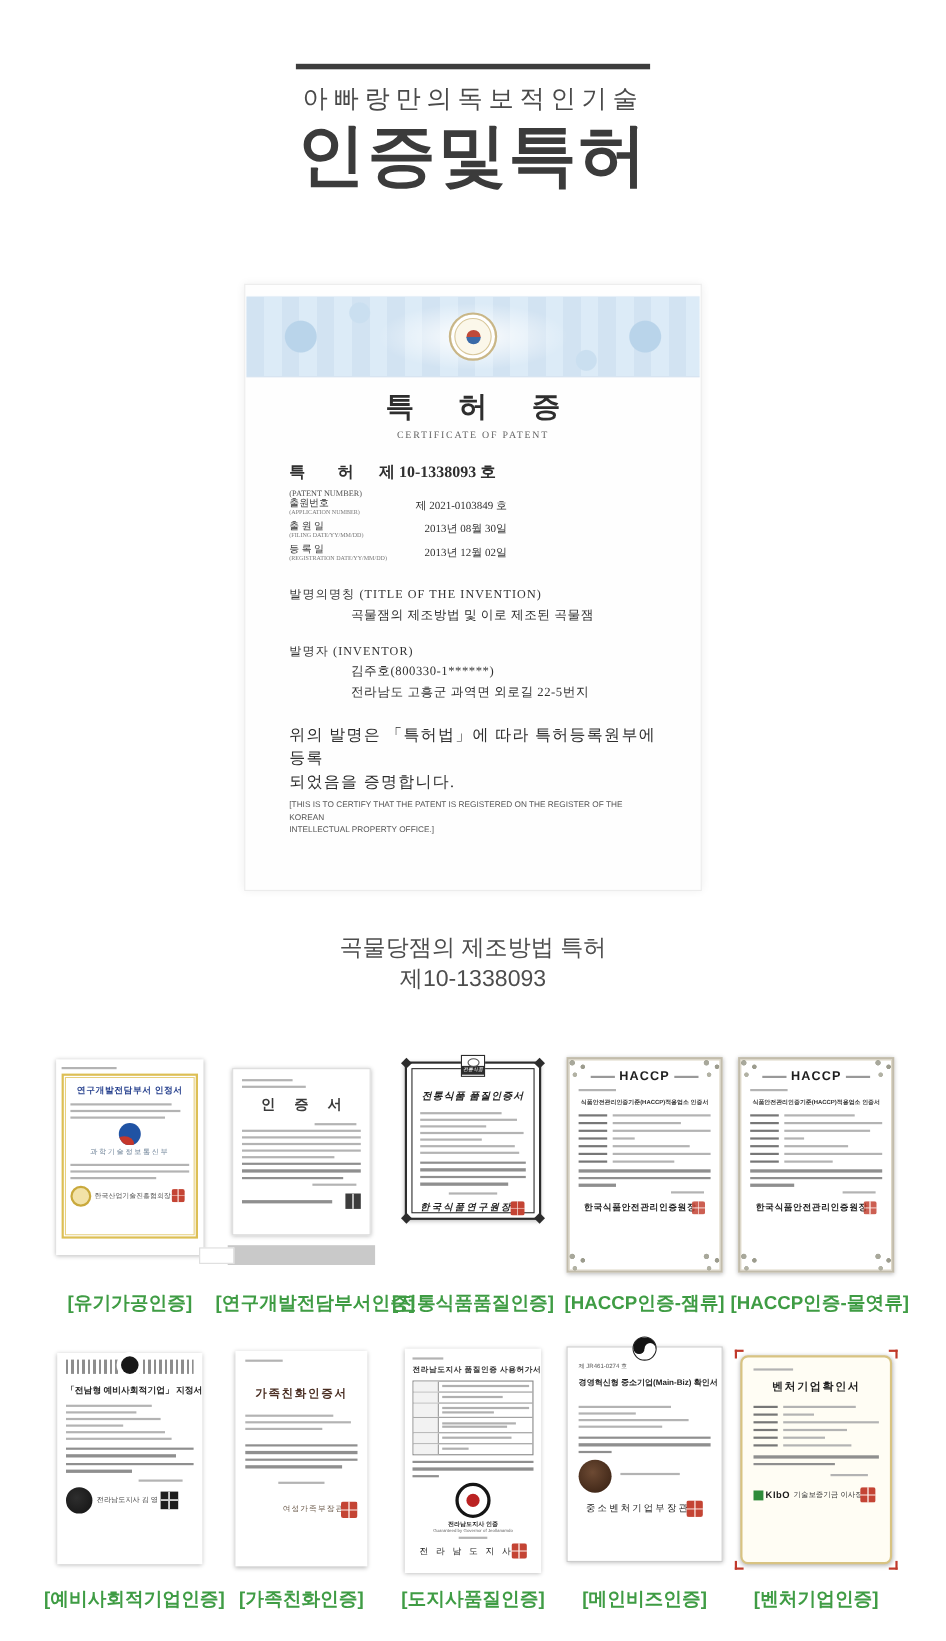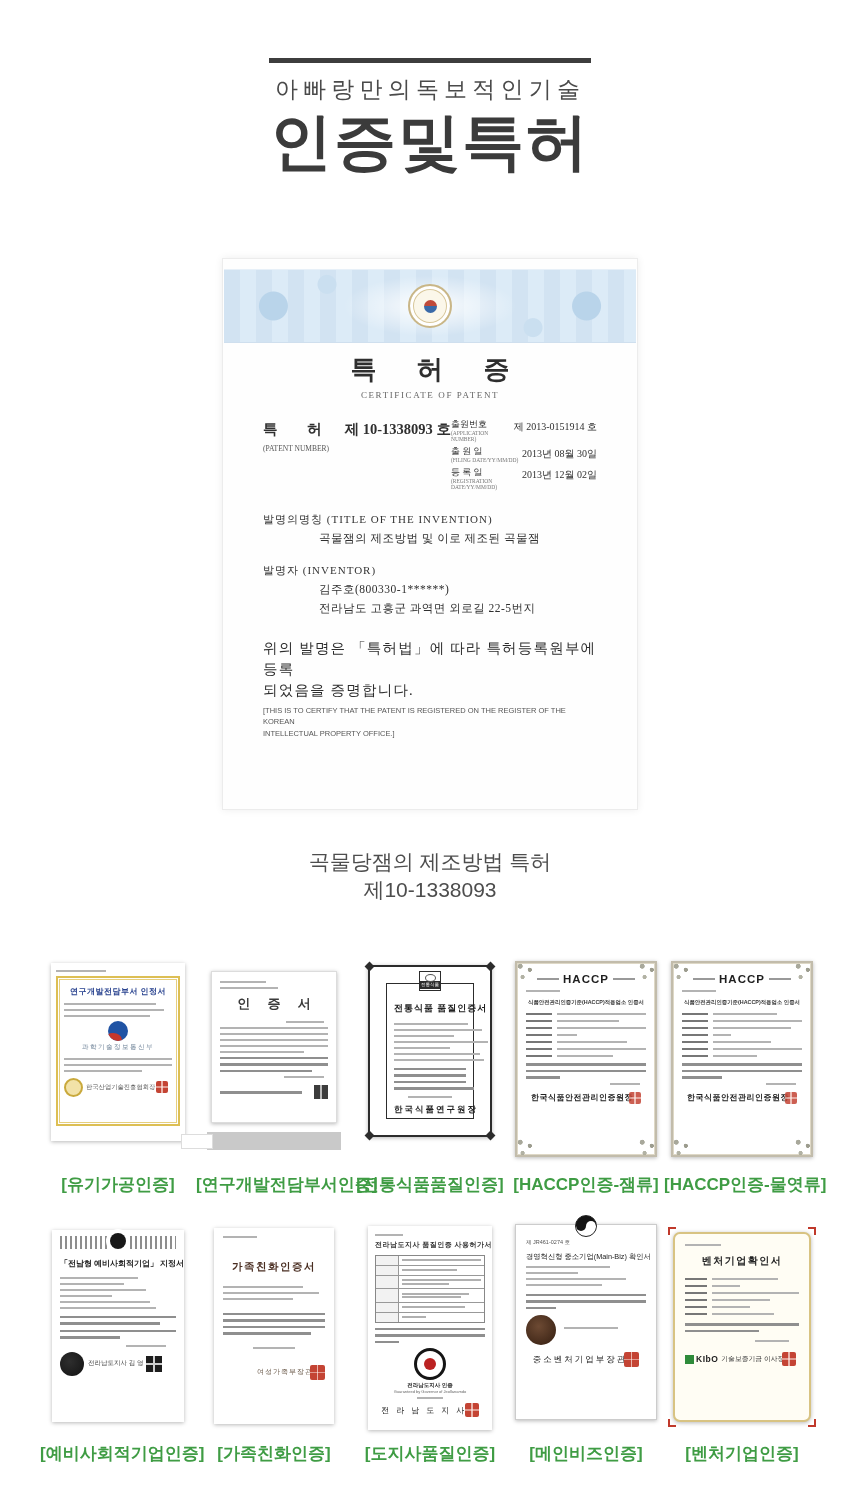--- a/index.html
+++ b/index.html
@@ -24,21 +24,21 @@
       radial-gradient(circle at 75% 80%, #cadff0 0 9px, rgba(202,223,240,0) 10px),
       repeating-linear-gradient(90deg,#d2e3f2 0 16px,#dcebf7 16px 32px);
     border-top:1px solid #e7f0f8;border-bottom:1px solid #cfdfee;}
   .p-emblem{position:absolute;left:50%;top:50%;width:40px;height:40px;transform:translate(-50%,-50%);
     border-radius:50%;background:#fbf7ea;border:2px solid #c9b687;
     box-shadow:inset 0 0 0 3px #fff, inset 0 0 0 4px #d8c79b;}
   .p-emblem:after{content:"";position:absolute;left:50%;top:50%;width:13px;height:13px;margin:-6.5px 0 0 -6.5px;
     border-radius:50%;background:linear-gradient(180deg,#bf4a3a 50%,#3a6aa8 50%);}
   .p-title{text-align:center;font-size:26px;font-weight:700;letter-spacing:17px;text-indent:17px;color:#2e2e2e;margin-top:9px;}
   .p-title-en{text-align:center;font-size:9px;letter-spacing:1.6px;color:#666;margin-top:3px;}
-  .p-numrow{display:flex;justify-content:space-between;margin-top:20px;}
+  .p-numrow{display:flex;justify-content:space-between;margin-top:20px;flex-direction:column;}
   .p-num-main{font-size:14.5px;font-weight:700;color:#2f2f2f;white-space:nowrap;}
   .p-num-main .sp{letter-spacing:13px;margin-right:10px;}
   .p-num-sub{font-size:7.5px;color:#555;margin-top:5px;}
   .p-fields{width:198px;}
   .p-frow{display:flex;justify-content:space-between;margin-bottom:5px;}
   .p-flabel{font-size:9px;color:#333;line-height:1.1;}
   .p-flabel small{display:block;font-size:5.5px;color:#777;letter-spacing:0;}
   .p-fvalue{font-size:10px;color:#2f2f2f;white-space:nowrap;}
   .p-sec{margin-top:17px;position:relative;}
   .p-label{font-size:11px;color:#333;letter-spacing:1px;}
@@ -85,21 +85,21 @@
   .t2-title{text-align:center;font-size:8px;font-weight:700;color:#27418e;letter-spacing:.5px;white-space:nowrap;margin-bottom:6px;}
   .t2-emb{width:20px;height:20px;border-radius:50%;margin:4px auto 2px;background:#2053a4;position:relative;overflow:hidden;}
   .t2-emb:after{content:"";position:absolute;left:-4px;bottom:-6px;width:18px;height:14px;border-radius:50%;background:#c5372b;}
   .t2-org{text-align:center;font-size:6.5px;color:#6a7f95;letter-spacing:1.5px;margin-bottom:6px;}
   .t2-foot{display:flex;align-items:center;margin-top:6px;}
   .t2-medal{width:15px;height:15px;border-radius:50%;background:#f2e2a8;border:2px solid #c9a93c;flex:none;}
   .t2-signer{font-size:6.3px;color:#555;margin-left:3px;white-space:nowrap;}
   .t2 .st{width:12px;height:12px;flex:none;margin-left:1px;}
 
   
-  .t3{width:124px;height:172px;margin-top:6px;border:2px solid #2c2c2c;padding:16px;}
+  .t3{width:124px;height:144px;margin-top:6px;border:2px solid #2c2c2c;padding:4px;font-style:italic;}
   .t3-inner{border:1px solid #2c2c2c;height:100%;box-sizing:border-box;padding:16px 7px 4px;position:relative;}
   .t3 .dot{position:absolute;width:7px;height:7px;background:#2c2c2c;transform:rotate(45deg);}
   .t3-badge{position:absolute;left:50%;top:-13px;transform:translateX(-50%);width:20px;height:18px;background:#fff;border:1px solid #2c2c2c;text-align:center;}
   .t3-badge span{display:block;margin-top:9px;background:#2c2c2c;color:#fff;font-size:4.5px;line-height:8px;white-space:nowrap;}
   .t3-badge:before{content:"";position:absolute;left:5px;top:2px;width:9px;height:6px;border-radius:50%;border:1px solid #555;}
   .t3-title{text-align:center;font-family:"Liberation Serif",serif;font-size:9px;font-weight:700;letter-spacing:1px;color:#222;margin:2px 0 8px;white-space:nowrap;}
   .t3-signer{display:flex;align-items:center;justify-content:flex-start;margin-top:6px;}
   .t3-signer b{font-family:"Liberation Serif",serif;font-size:8.5px;letter-spacing:2px;color:#222;white-space:nowrap;}
   .t3 .st{width:13px;height:13px;margin-left:-2px;}
 
@@ -155,21 +155,21 @@
   .t8-foot{display:flex;align-items:center;justify-content:center;margin-top:4px;}
   .t8-signer{font-family:"Liberation Serif",serif;font-size:8px;letter-spacing:2.5px;color:#222;white-space:nowrap;}
   .t8 .st{width:14px;height:14px;margin-left:-2px;}
 
   
   .t9{width:142px;height:196px;margin-top:2px;border:1px solid #ccc;padding:14px 10px 6px;}
   .t9-tae{position:absolute;left:50%;top:-10px;transform:translateX(-50%);width:20px;height:20px;border-radius:50%;border:1px solid #222;background:linear-gradient(180deg,#141414 50%,#fff 50%);overflow:hidden;}
   .t9-tae:before{content:"";position:absolute;left:0;top:5px;width:10px;height:10px;border-radius:50%;background:#141414;}
   .t9-tae:after{content:"";position:absolute;right:0;top:5px;width:10px;height:10px;border-radius:50%;background:#fff;}
   .t9-no{font-size:5.5px;color:#555;margin-bottom:6px;}
-  .t9-title{font-size:7.3px;font-weight:400;color:#222;text-align:right;white-space:nowrap;margin-bottom:4px;}
+  .t9-title{font-size:7.3px;font-weight:700;color:#222;text-align:right;white-space:nowrap;margin-bottom:16px;}
   .t9-mid{display:flex;align-items:center;gap:8px;margin-top:6px;}
   .t9-seal{width:30px;height:30px;border-radius:50%;background:radial-gradient(circle at 42% 38%,#6d4a33,#331d10);flex:none;}
   .t9-date{flex:1;}
   .t9-foot{display:flex;align-items:center;justify-content:center;margin-top:7px;}
   .t9-signer{font-family:"Liberation Serif",serif;font-size:8.5px;letter-spacing:2px;color:#222;white-space:nowrap;}
   .t9 .st{width:15px;height:15px;margin-left:-3px;}
 
   
   .t10{width:138px;height:190px;margin-top:10px;background:#fffdf4;border:2px solid #d8c382;border-radius:7px;padding:10px 10px 6px;}
   .t10 .rc{position:absolute;width:6px;height:6px;border-top:2px solid #c0392b;border-left:2px solid #c0392b;}
@@ -201,21 +201,21 @@
   <div class="p-title-en">CERTIFICATE OF PATENT</div>
 
   <div class="p-numrow">
     <div>
       <div class="p-num-main"><span class="sp">특  허</span><span>제 10-1338093 호</span></div>
       <div class="p-num-sub">(PATENT NUMBER)</div>
     </div>
     <div class="p-fields">
       <div class="p-frow">
         <div class="p-flabel"><span>출원번호</span><small>(APPLICATION NUMBER)</small></div>
-        <div class="p-fvalue">제 2013-0151914 호</div>
+        <div class="p-fvalue">제 2021-0103849 호</div>
       </div>
       <div class="p-frow">
         <div class="p-flabel"><span>출 원 일</span><small>(FILING DATE/YY/MM/DD)</small></div>
         <div class="p-fvalue">2013년  08월  30일</div>
       </div>
       <div class="p-frow">
         <div class="p-flabel"><span>등 록 일</span><small>(REGISTRATION DATE/YY/MM/DD)</small></div>
         <div class="p-fvalue">2013년  12월  02일</div>
       </div>
     </div>

